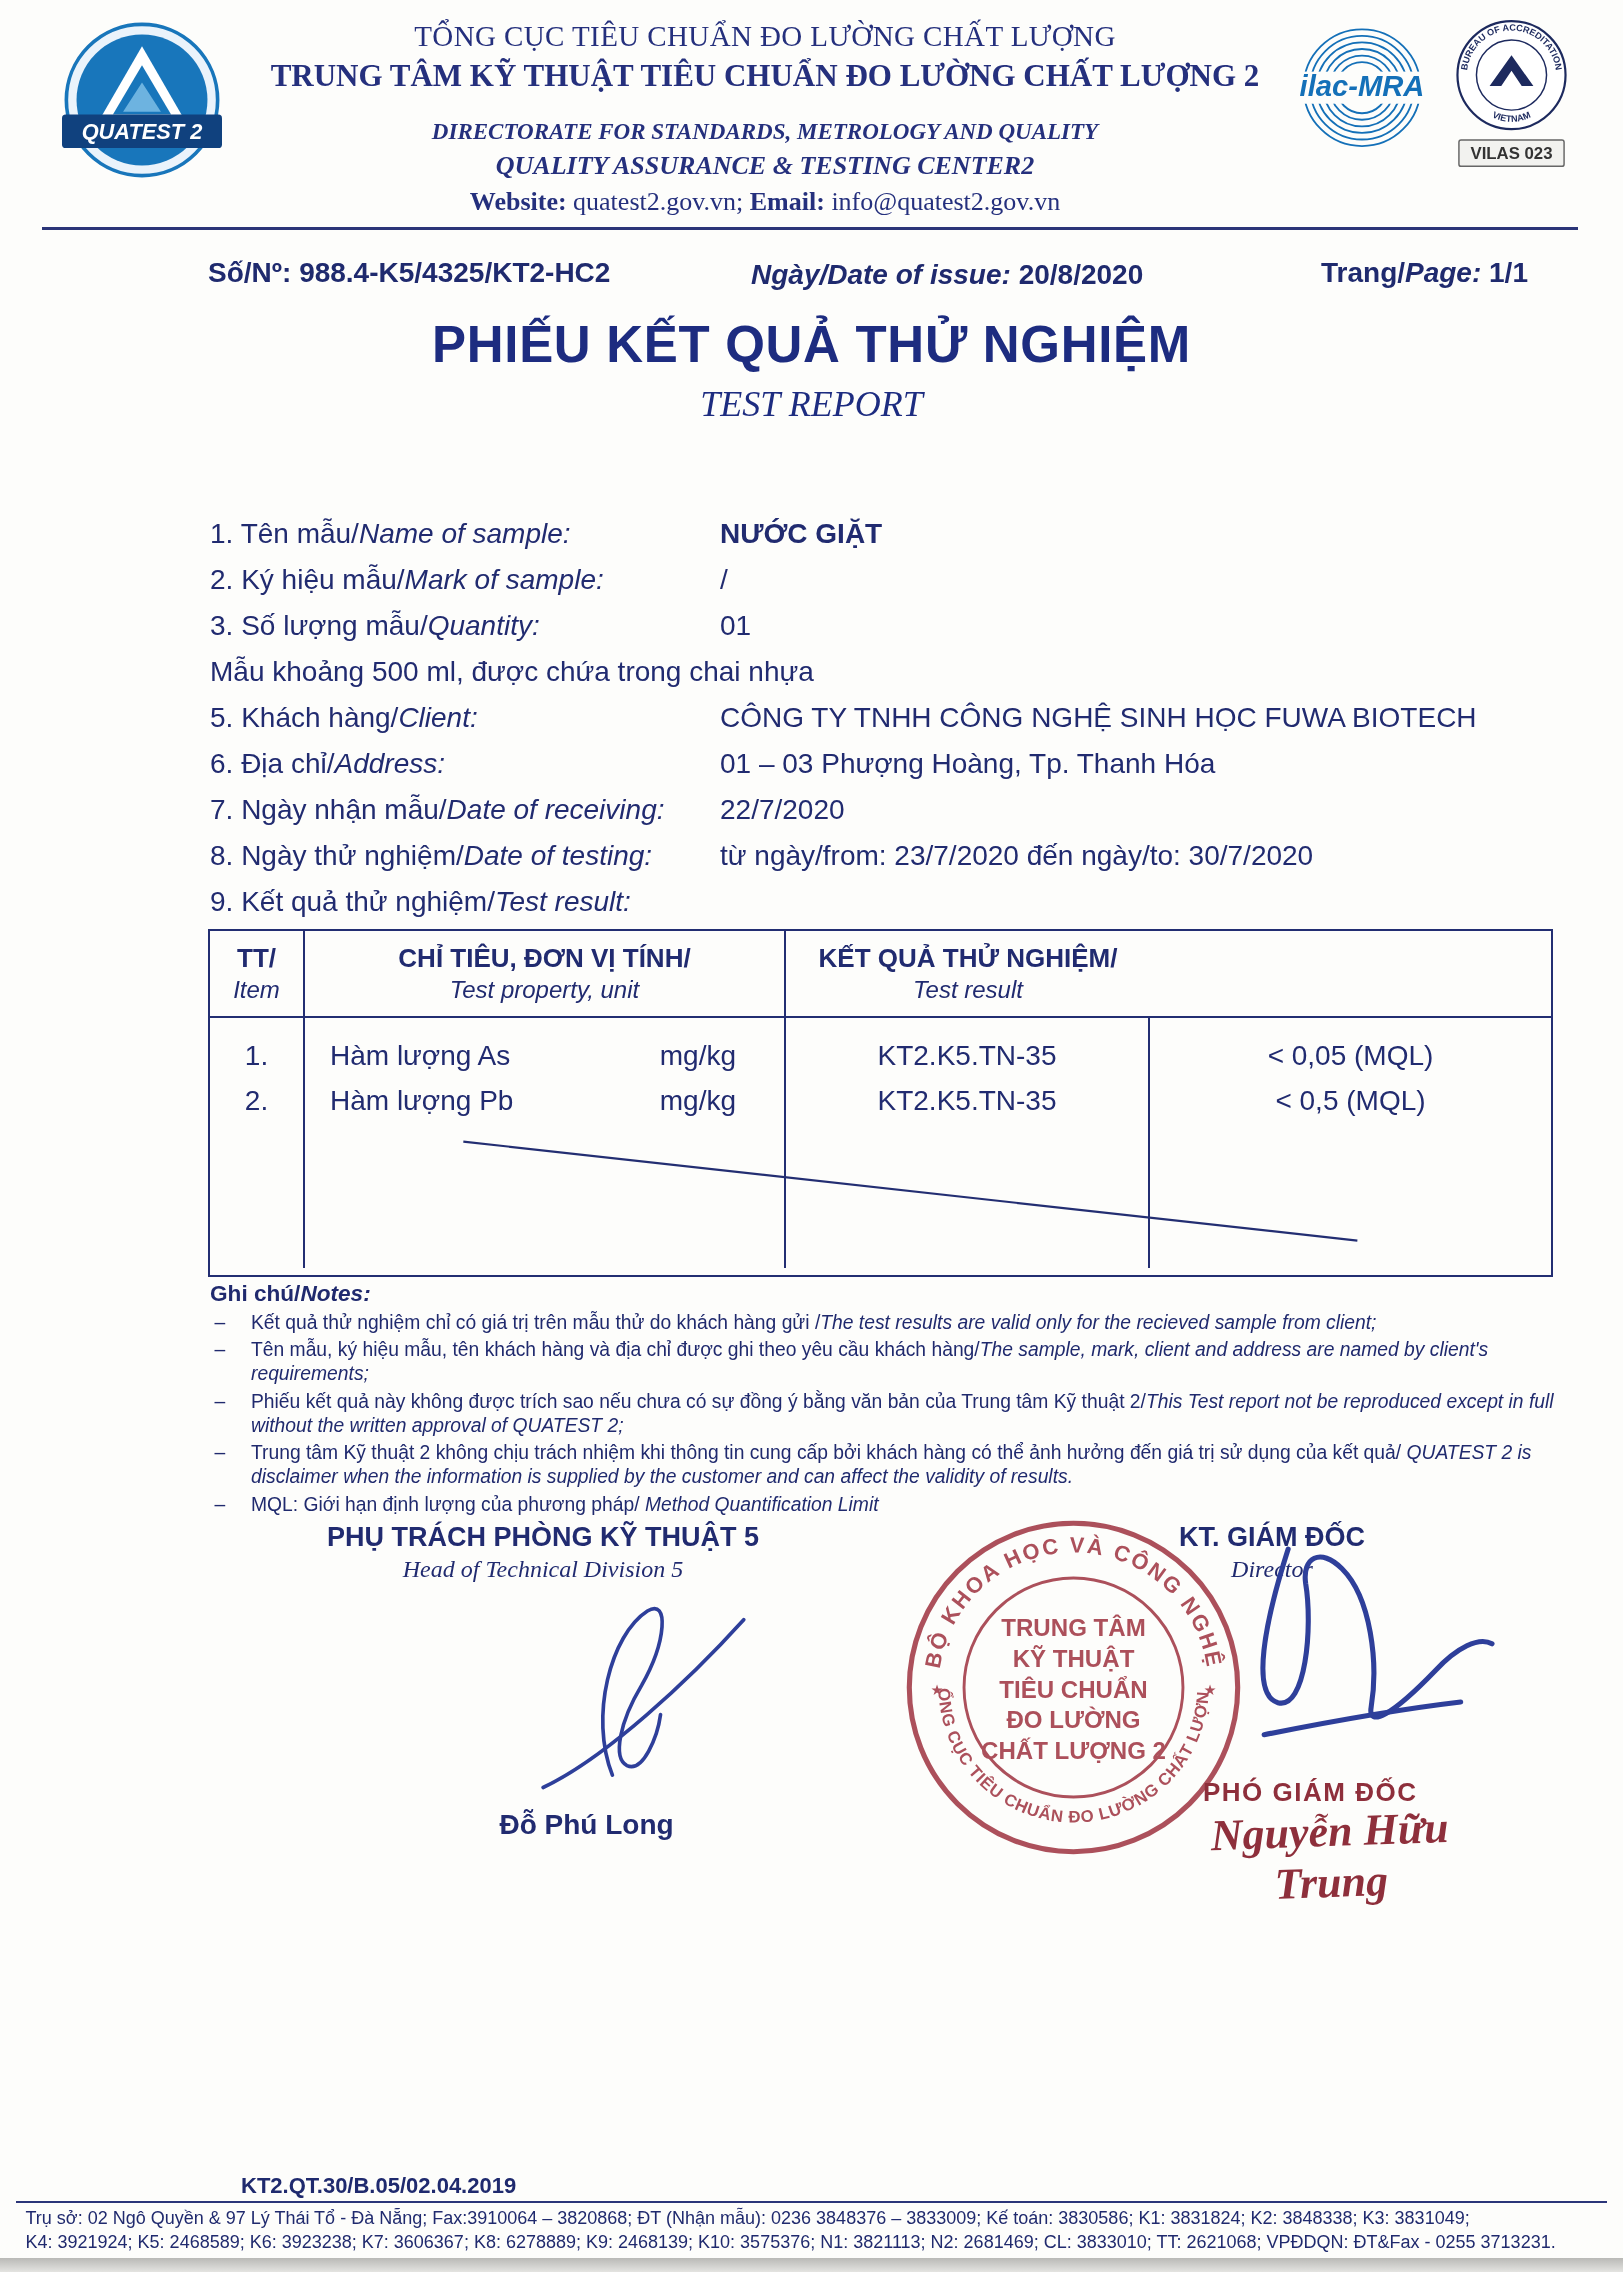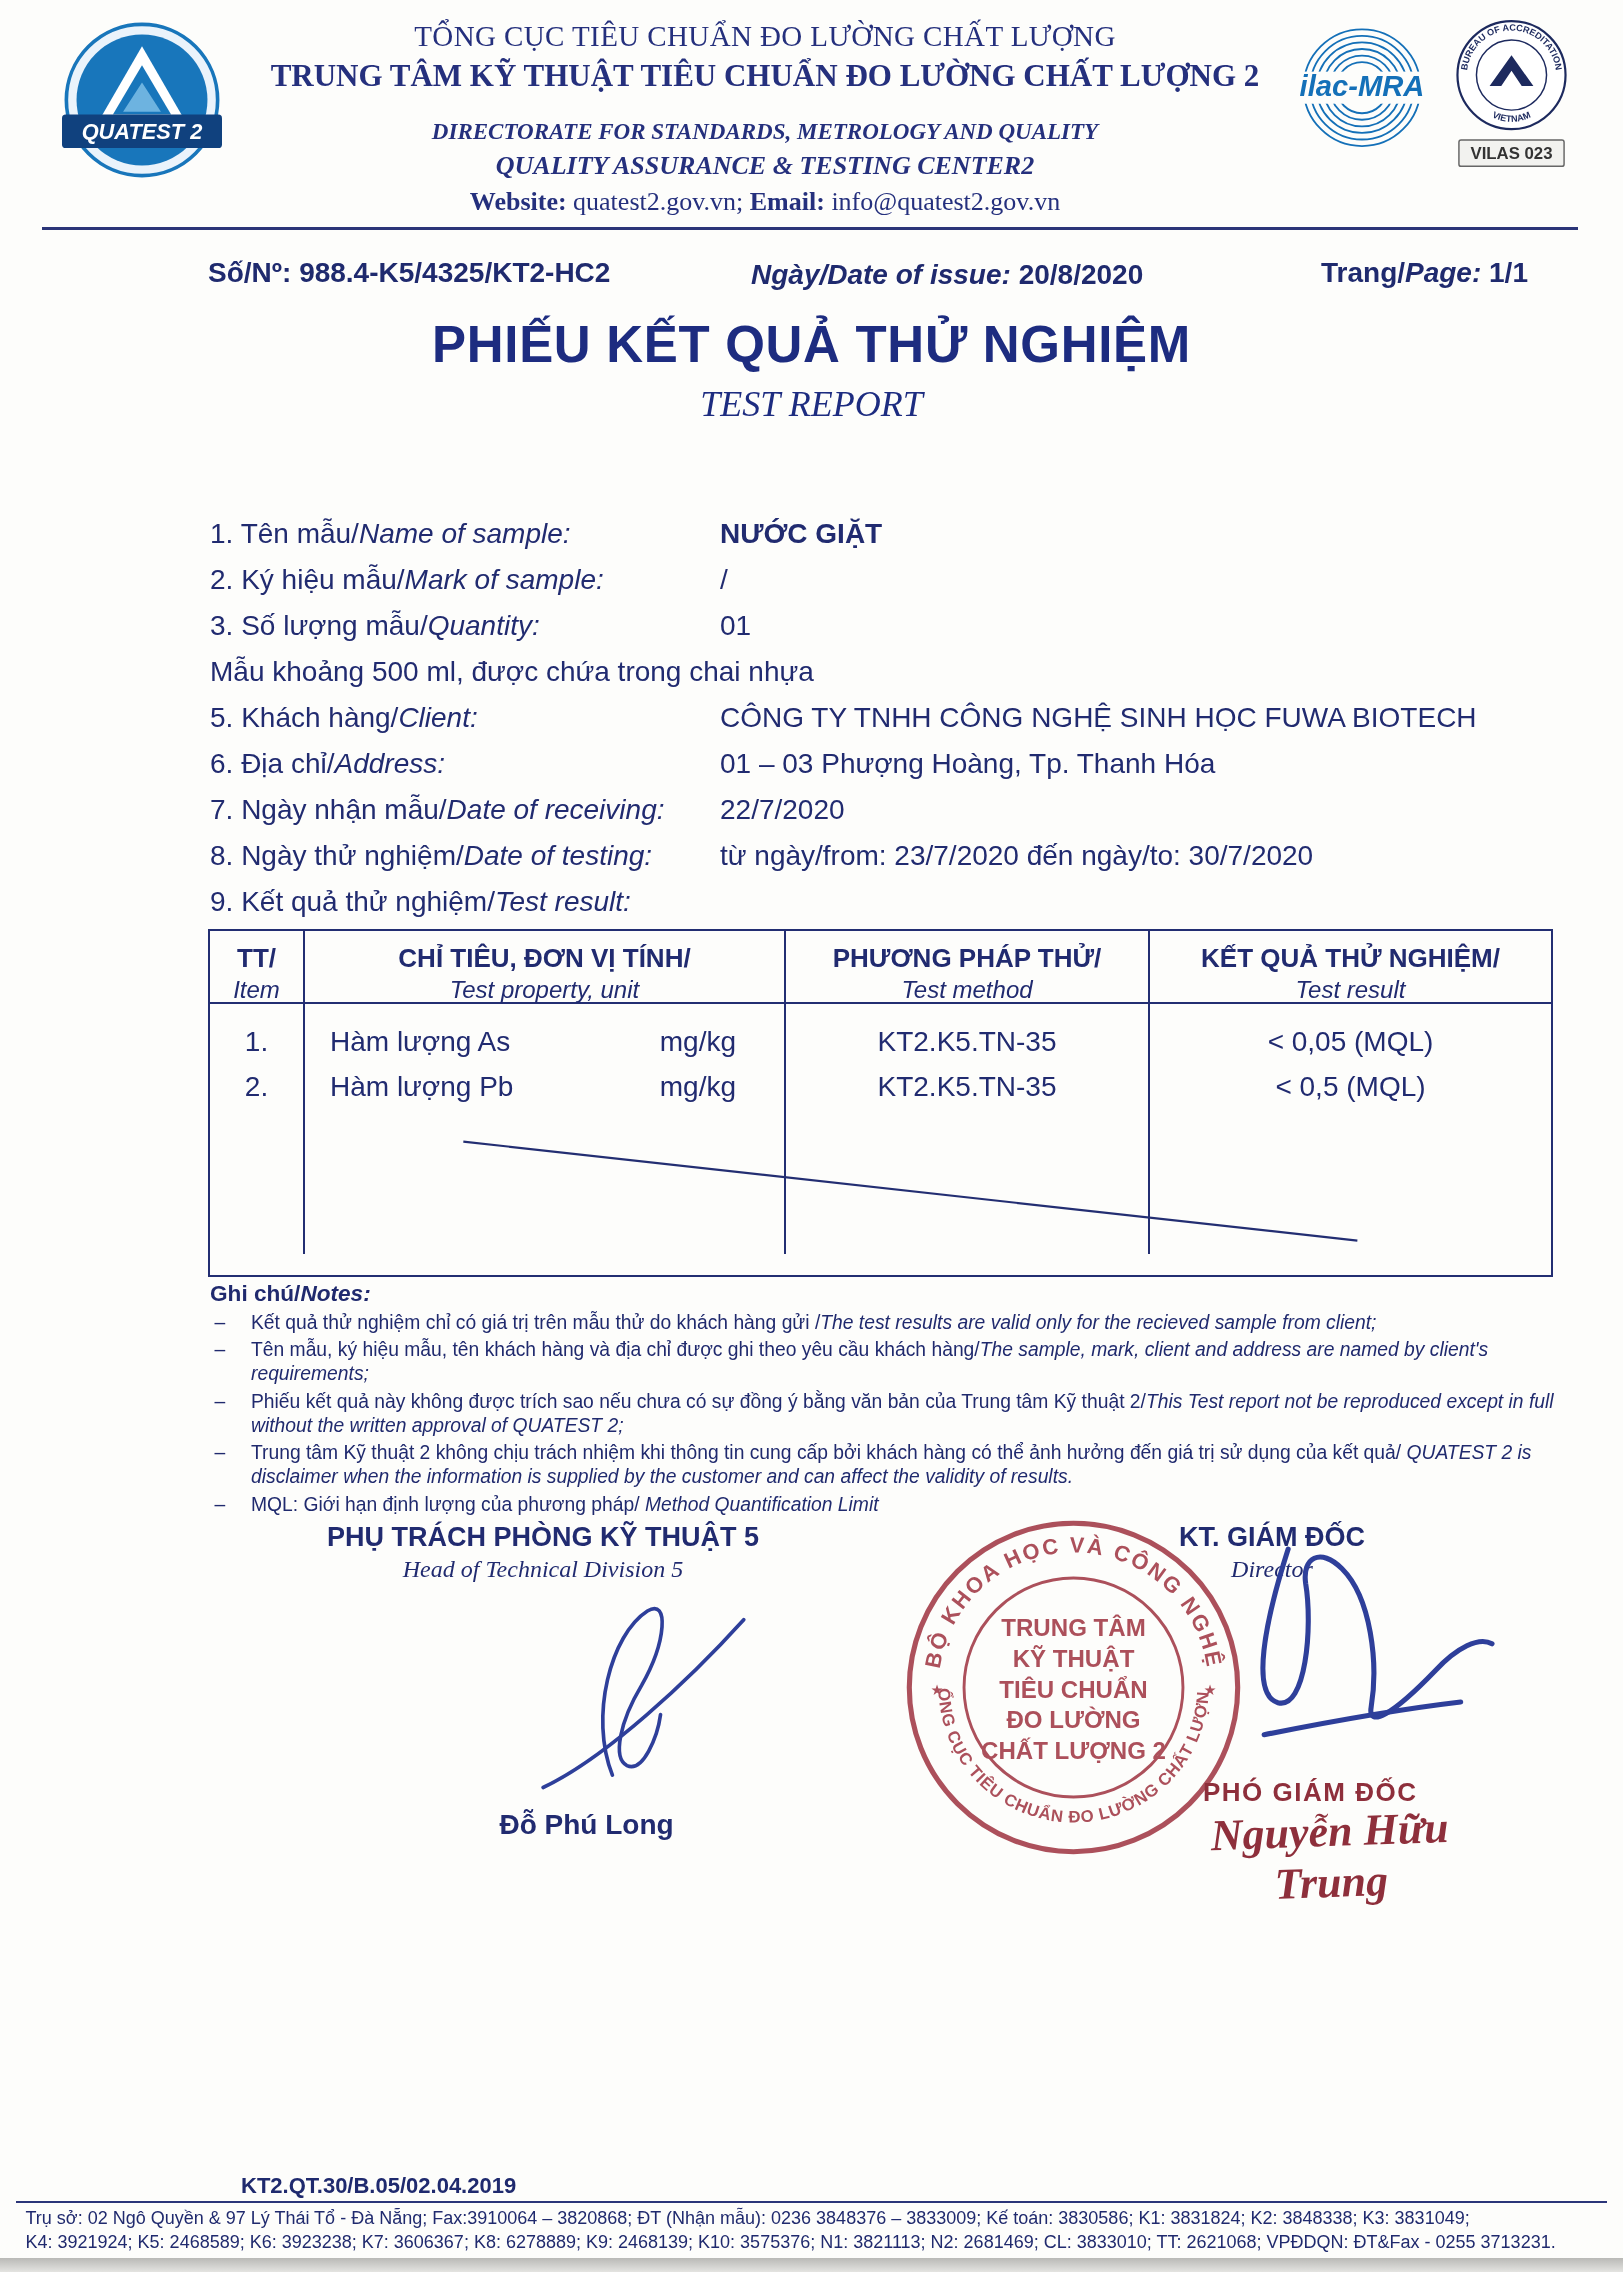--- a/index.html
+++ b/index.html
@@ -41,21 +41,21 @@
 
   
   .fields { left:210px; top:518px; width:1345px; }
   .field { display:flex; min-height:46px; font-size:28px; align-items:flex-start; }
   .field .lab { width:510px; flex:none; }
   .field .val { flex:1; }
   .val-bold { font-weight:bold; }
 
   
   .rtable { left:208px; top:929px; width:1345px; height:348px; border:2.9px solid #232e72; background:transparent; }
-  .thead { display:grid; grid-template-columns:95px 481px 364px 1fr; height:73px; border-bottom:2.2px solid #232e72; }
+  .thead { display:grid; grid-template-columns:95px 481px 364px 1fr; height:87px; border-bottom:2.2px solid #232e72; }
   .th { border-right:2.2px solid #232e72; text-align:center; padding-top:11.7px; }
   .th:last-child { border-right:none; }
   .th .vi { font-size:26px; font-weight:bold; }
   .th .en { font-size:24px; font-style:italic; margin-top:2.2px; }
   .tbody { display:grid; grid-template-columns:95px 481px 364px 1fr; height:250px; }
   .td { border-right:2.2px solid #232e72; padding-top:22px; font-size:28px; }
   .td:last-child { border-right:none; }
   .td .line { height:45px; }
   .td.c1, .td.c3, .td.c4 { text-align:center; }
   .td.c2 .line { display:flex; justify-content:space-between; padding:0 48px 0 25px; }
@@ -216,24 +216,20 @@
 
   <div class="abs rtable">
     <div class="thead">
       <div class="th">
         <div class="vi">TT/</div>
         <div class="en">Item</div>
       </div>
       <div class="th">
         <div class="vi">CHỈ TIÊU, ĐƠN VỊ TÍNH/</div>
         <div class="en">Test property, unit</div>
-      </div>
-      <div class="th">
-        <div class="vi">PHƯƠNG PHÁP THỬ/</div>
-        <div class="en">Test method</div>
       </div>
       <div class="th">
         <div class="vi">KẾT QUẢ THỬ NGHIỆM/</div>
         <div class="en">Test result</div>
       </div>
     </div>
     <div class="tbody">
       <div class="td c1">
         <div class="line">1.</div>
         <div class="line">2.</div>

